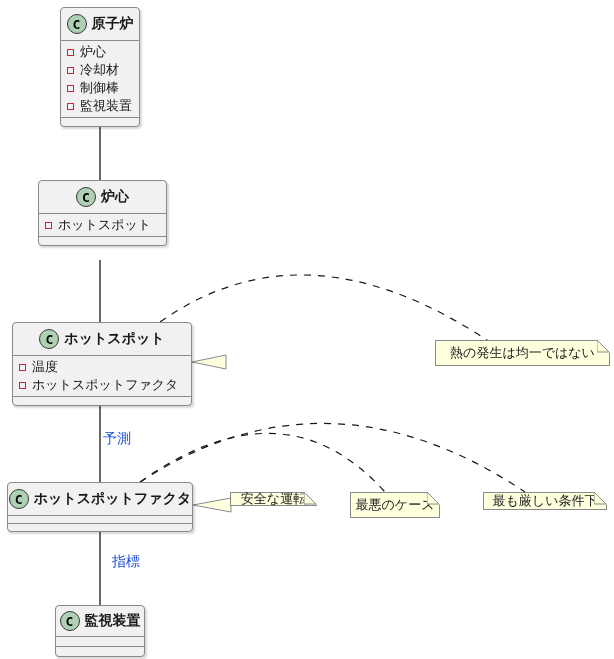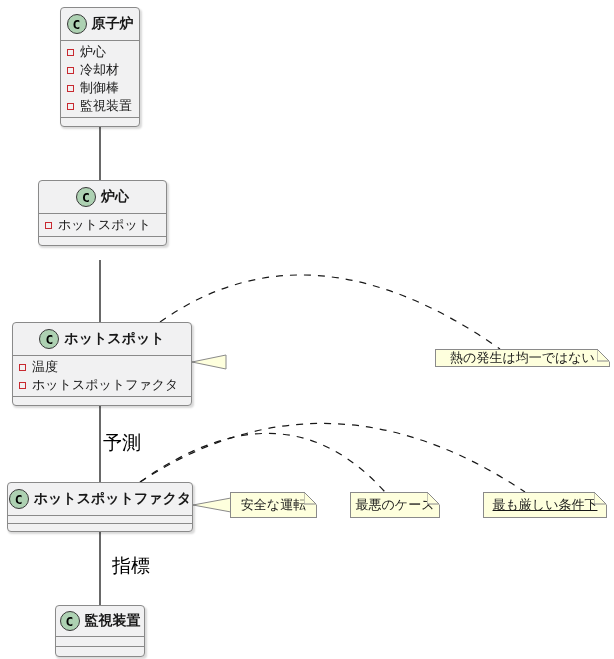--- a/index.html
+++ b/index.html
@@ -96,22 +96,22 @@
   .note .fold {
     position: absolute;
     top: -1px;
     right: -1px;
     width: 13px;
     height: 13px;
   }
   
   .edge-label {
     position: absolute;
-    font-size: 19px;
-    color: #000000;
+    font-size: 14px;
+    color: #1d4ed8;
     z-index: 3;
     white-space: nowrap;
   }
 </style>
 </head>
 <body>
 
 <div class="canvas">
 
   <svg class="edge-layer" width="614" height="659" viewBox="0 0 614 659">
@@ -198,45 +198,45 @@
   <div class="uml-class" style="left:55px;top:605px;width:90px;">
     <div class="uml-class-title" style="height:30px;">
       <span class="c-badge">C</span>
       <span>監視装置</span>
     </div>
     <div class="uml-empty" style="height:10px;"></div>
     <div class="uml-empty" style="height:10px;"></div>
   </div>
 
 
-  <div class="note" style="left:435px;top:349px;width:175px;height:18px;">
+  <div class="note" style="left:435px;top:340px;width:175px;height:26px;">
     <span>熱の発生は均一ではない</span>
     <svg class="fold" width="13" height="13" viewBox="0 0 13 13">
       <polygon points="0,0 13,0 13,13" fill="#ffffff"></polygon>
       <polygon points="0,0 12,12 0,12" style="fill:var(--note_fill,#FEFFDD);stroke:var(--note_border,#8A8A8A);stroke-width:1"></polygon>
     </svg>
   </div>
 
-  <div class="note" style="left:230px;top:492px;width:87px;height:26px;">
+  <div class="note" style="left:230px;top:492px;width:87px;height:14px;">
     <span>安全な運転</span>
     <svg class="fold" width="13" height="13" viewBox="0 0 13 13">
       <polygon points="0,0 13,0 13,13" fill="#ffffff"></polygon>
       <polygon points="0,0 12,12 0,12" style="fill:var(--note_fill,#FEFFDD);stroke:var(--note_border,#8A8A8A);stroke-width:1"></polygon>
     </svg>
   </div>
 
   <div class="note" style="left:350px;top:492px;width:90px;height:26px;">
     <span>最悪のケース</span>
     <svg class="fold" width="13" height="13" viewBox="0 0 13 13">
       <polygon points="0,0 13,0 13,13" fill="#ffffff"></polygon>
       <polygon points="0,0 12,12 0,12" style="fill:var(--note_fill,#FEFFDD);stroke:var(--note_border,#8A8A8A);stroke-width:1"></polygon>
     </svg>
   </div>
 
-  <div class="note" style="left:483px;top:492px;width:124px;height:26px;text-decoration:underline;">
+  <div class="note" style="left:483px;top:492px;width:124px;height:18px;">
     <span>最も厳しい条件下</span>
     <svg class="fold" width="13" height="13" viewBox="0 0 13 13">
       <polygon points="0,0 13,0 13,13" fill="#ffffff"></polygon>
       <polygon points="0,0 12,12 0,12" style="fill:var(--note_fill,#FEFFDD);stroke:var(--note_border,#8A8A8A);stroke-width:1"></polygon>
     </svg>
   </div>
 
   <div class="edge-label" style="left:103px;top:430px;">予測</div>
   <div class="edge-label" style="left:112px;top:553px;">指標</div>
 

